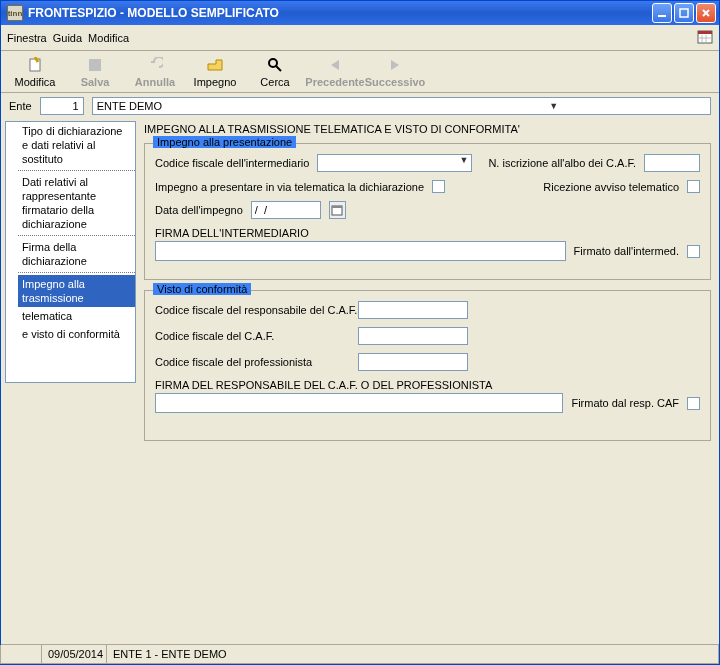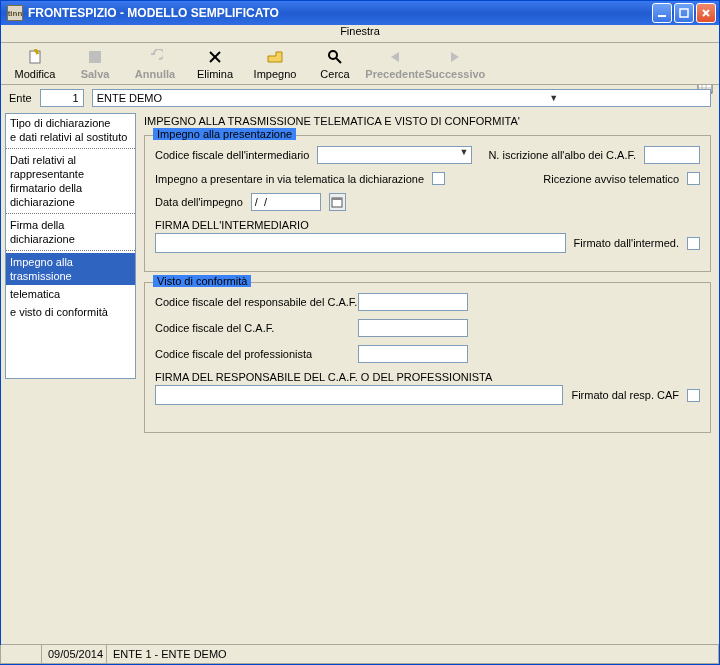--- a/index.html
+++ b/index.html
@@ -46,26 +46,25 @@
     border-radius: 3px;
     display: flex; align-items: center; justify-content: center;
     color: #fff; font-weight: bold; font-size: 12px;
     cursor: pointer;
   }
   .titlebar .min, .titlebar .max { background: linear-gradient(#6fa3f7,#3975e6); }
   .titlebar .close { background: linear-gradient(#f08a6d,#e3502c); }
   .menubar {
     background: #ece9d8;
     border-bottom: 1px solid #aca899;
-    height: 18px;
+    height: 26px;
     display: flex;
     align-items: center;
     padding: 0 6px;
     gap: 6px;
-    flex-direction: column;
   }
   .menubar .menu-item { cursor: default; }
   .menubar .right-icon { margin-left: auto; }
   .toolbar {
     background: #ece9d8;
     border-bottom: 1px solid #aca899;
     height: 42px;
     display: flex;
     align-items: center;
     padding: 0 4px;
@@ -119,20 +118,21 @@
     display: flex;
     padding: 0 4px 0 4px;
     gap: 0;
     min-height: 0;
   }
   .sidebar {
     width: 180px;
     background: #fff;
     border: 1px solid #7f9db9;
     overflow: hidden;
+    padding-left: 12px;
   }
   .sb-item {
     padding: 2px 4px;
     cursor: pointer;
     line-height: 14px;
   }
   .sb-divider { border-bottom: 1px dotted #7a7a7a; margin: 2px 0; }
   .sb-item.selected { background: #2f64c1; color: #fff; }
   .main {
     flex: 1;
@@ -275,29 +275,20 @@
     <div class="toolbtn disabled">
       <span class="ticon">
           <svg width="16" height="16">
             <path d="M12 10 A5 5 0 1 0 7 5 L4 5" fill="none" stroke="#bfbfbf" stroke-width="2"></path>
           </svg>
         </span>
       <span>Annulla</span>
     </div>
     <div class="toolbtn">
       <span class="ticon">
-          <svg width="16" height="16">
-            <line x1="3" y1="3" x2="13" y2="13" stroke="#000" stroke-width="2"></line>
-            <line x1="13" y1="3" x2="3" y2="13" stroke="#000" stroke-width="2"></line>
-          </svg>
-        </span>
-      <span>Elimina</span>
-    </div>
-    <div class="toolbtn">
-      <span class="ticon">
           <svg width="18" height="16">
             <path d="M2 13 L2 7 L10 7 L10 3 L16 3 L16 13 Z" fill="#f3d263" stroke="#b88b00"></path>
           </svg>
         </span>
       <span>Impegno</span>
     </div>
     <div class="toolbtn">
       <span class="ticon">
           <svg width="16" height="16">
             <circle cx="6" cy="6" r="4" fill="none" stroke="#000" stroke-width="2"></circle>

